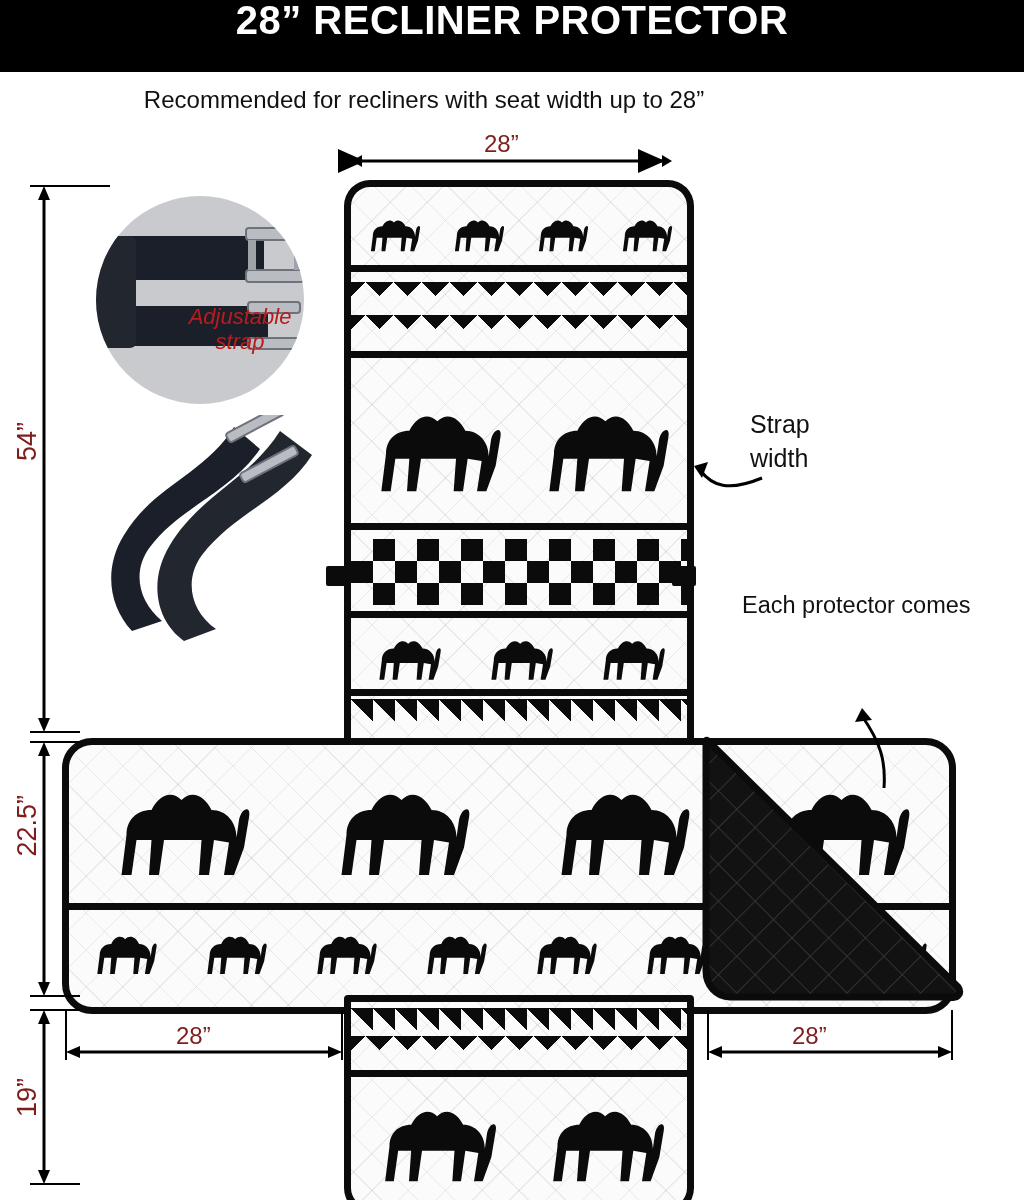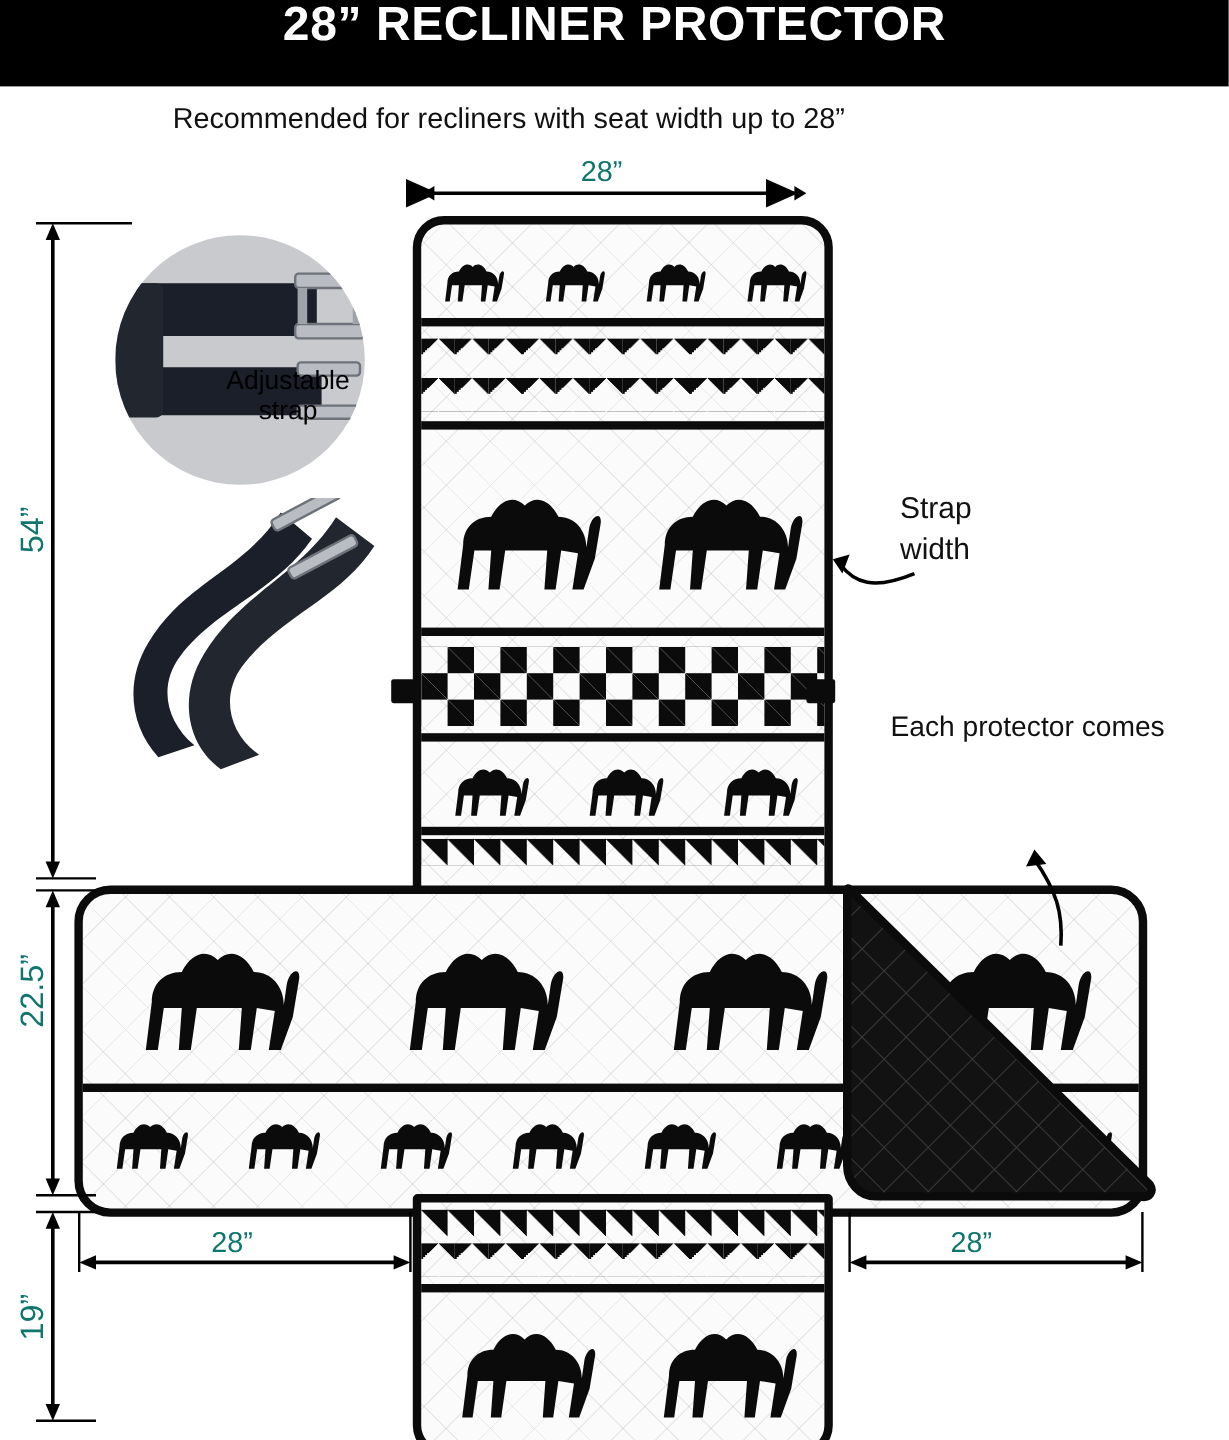--- a/index.html
+++ b/index.html
@@ -19,21 +19,21 @@
   .header-title{
     font-size:40px;font-weight:bold;letter-spacing:.5px;
     text-align:center;line-height:1;
   }
   .subtitle{
     position:absolute;left:0;top:86px;width:848px;
     text-align:center;font-size:24px;color:#111;
   }
 
   
-  .dim-label{position:absolute;font-size:24px;color:#0f766e;}
+  .dim-label{position:absolute;font-size:24px;color:#7f1d1d;}
   .dim-label.vert{
     writing-mode:vertical-rl;transform:rotate(180deg);
     font-size:27px;
   }
   svg.overlay{position:absolute;left:0;top:0;width:1024px;height:1200px;pointer-events:none;}
 
   
   .prod{position:absolute;}
   .quilt{
     background:
@@ -82,21 +82,21 @@
     position:absolute;left:0;width:100%;display:flex;align-items:flex-end;
     justify-content:space-around;
   }
 
   
   #strap-circle{
     position:absolute;left:96px;top:196px;width:208px;height:208px;
     border-radius:50%;background:#c9cacd;overflow:hidden;
   }
   .strap-text{
-    position:absolute;font-size:22px;color:#000000;text-align:center;line-height:1.15;
+    position:absolute;font-size:22px;color:#b91c1c;text-align:center;line-height:1.15;font-style:italic;
   }
 
   
   #loose-straps{position:absolute;left:84px;top:415px;width:235px;height:245px;}
 
   
   #backing-flap{
     position:absolute;left:700px;top:735px;width:268px;height:268px;
   }
 

